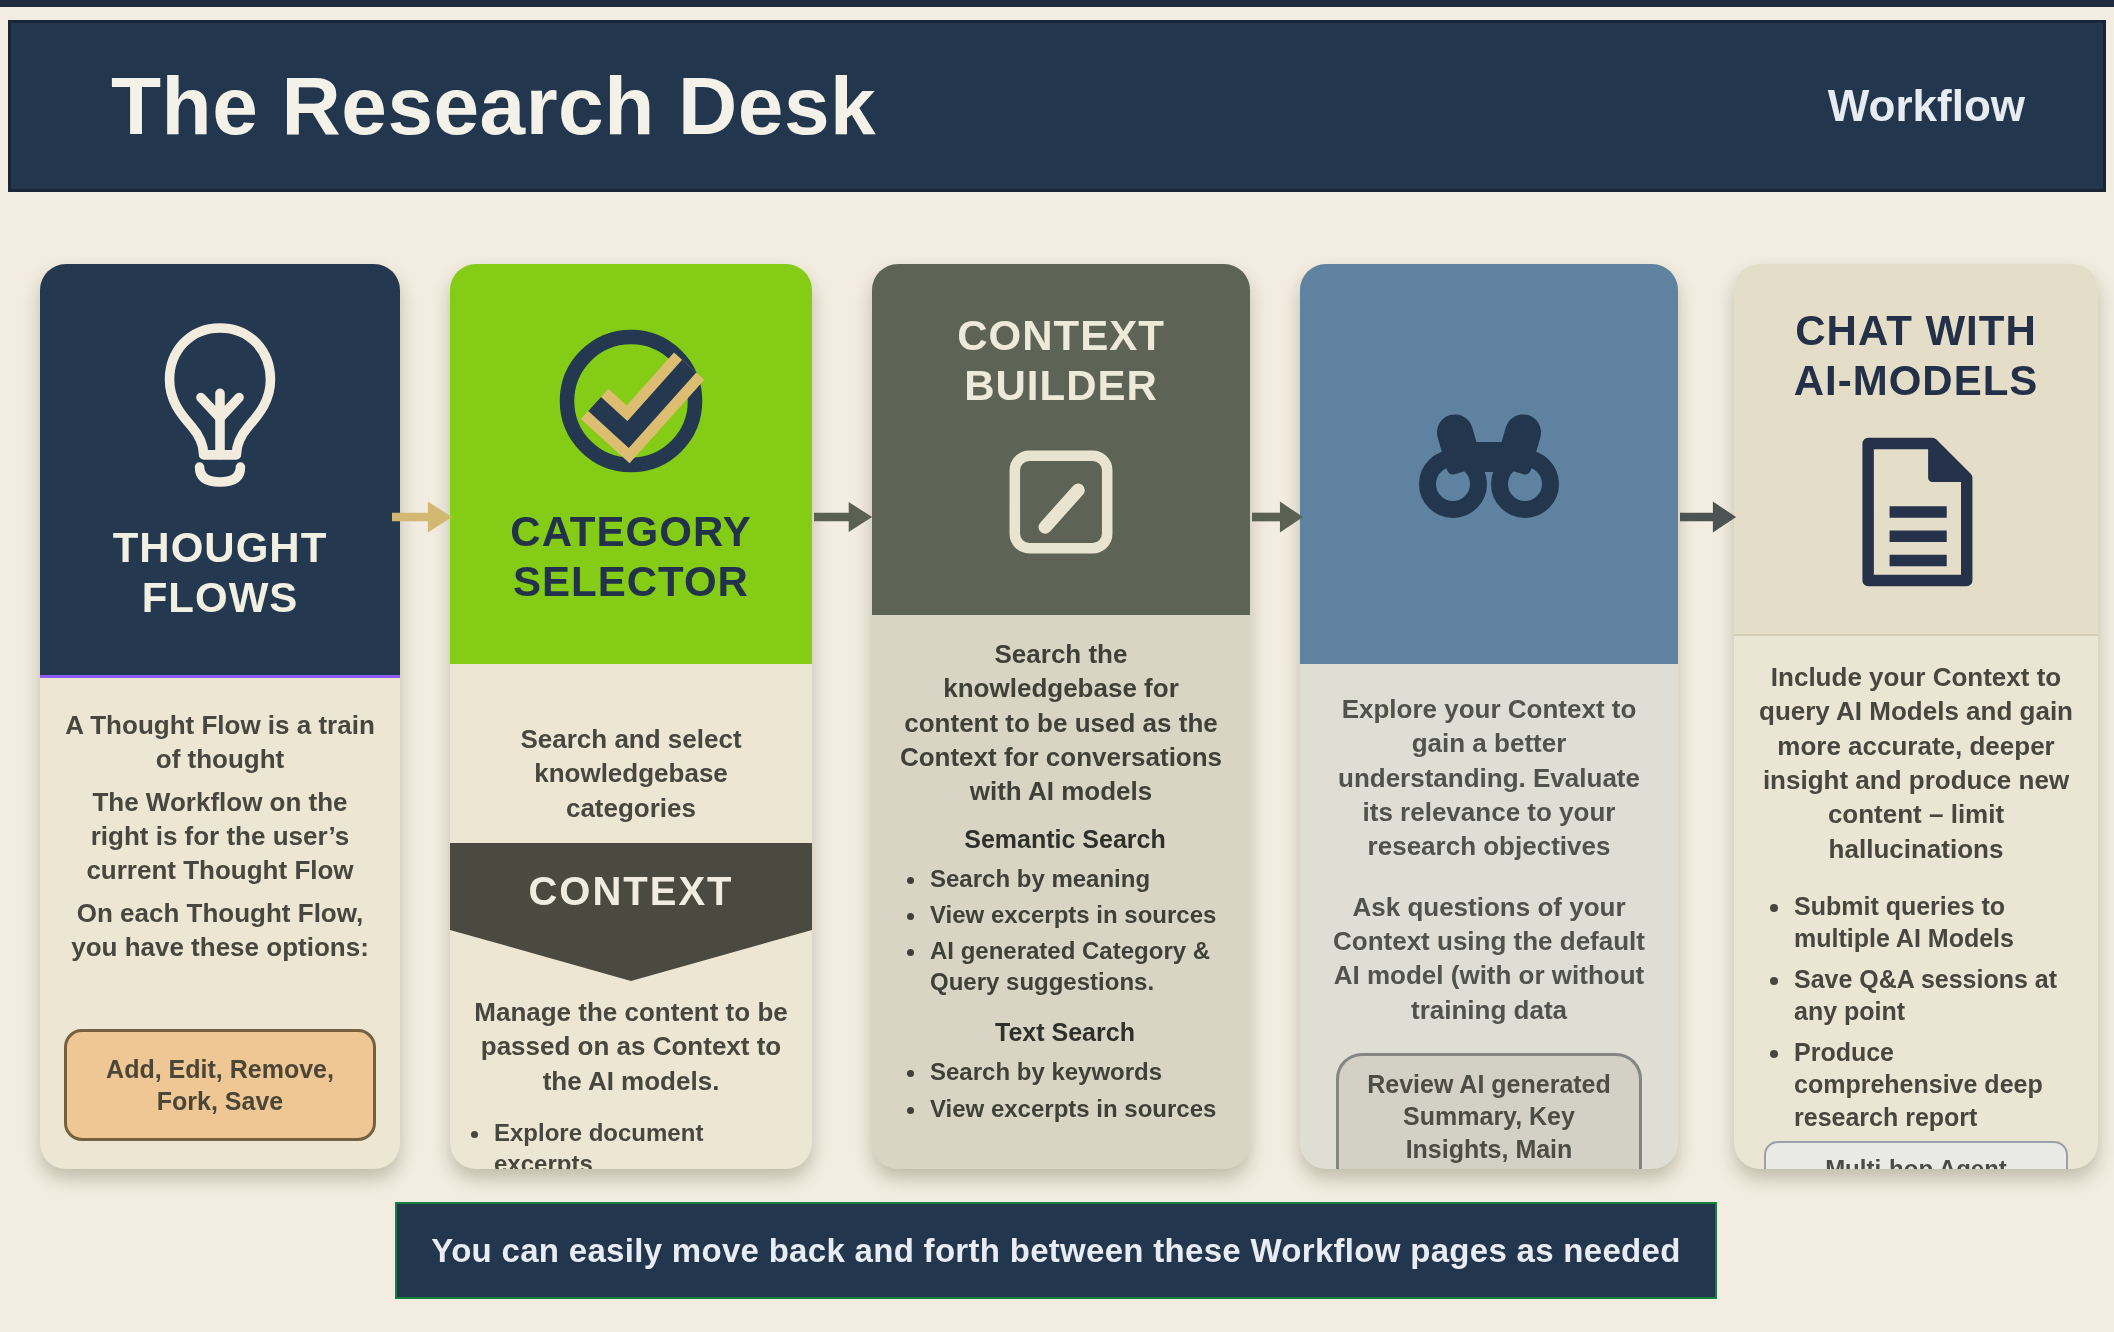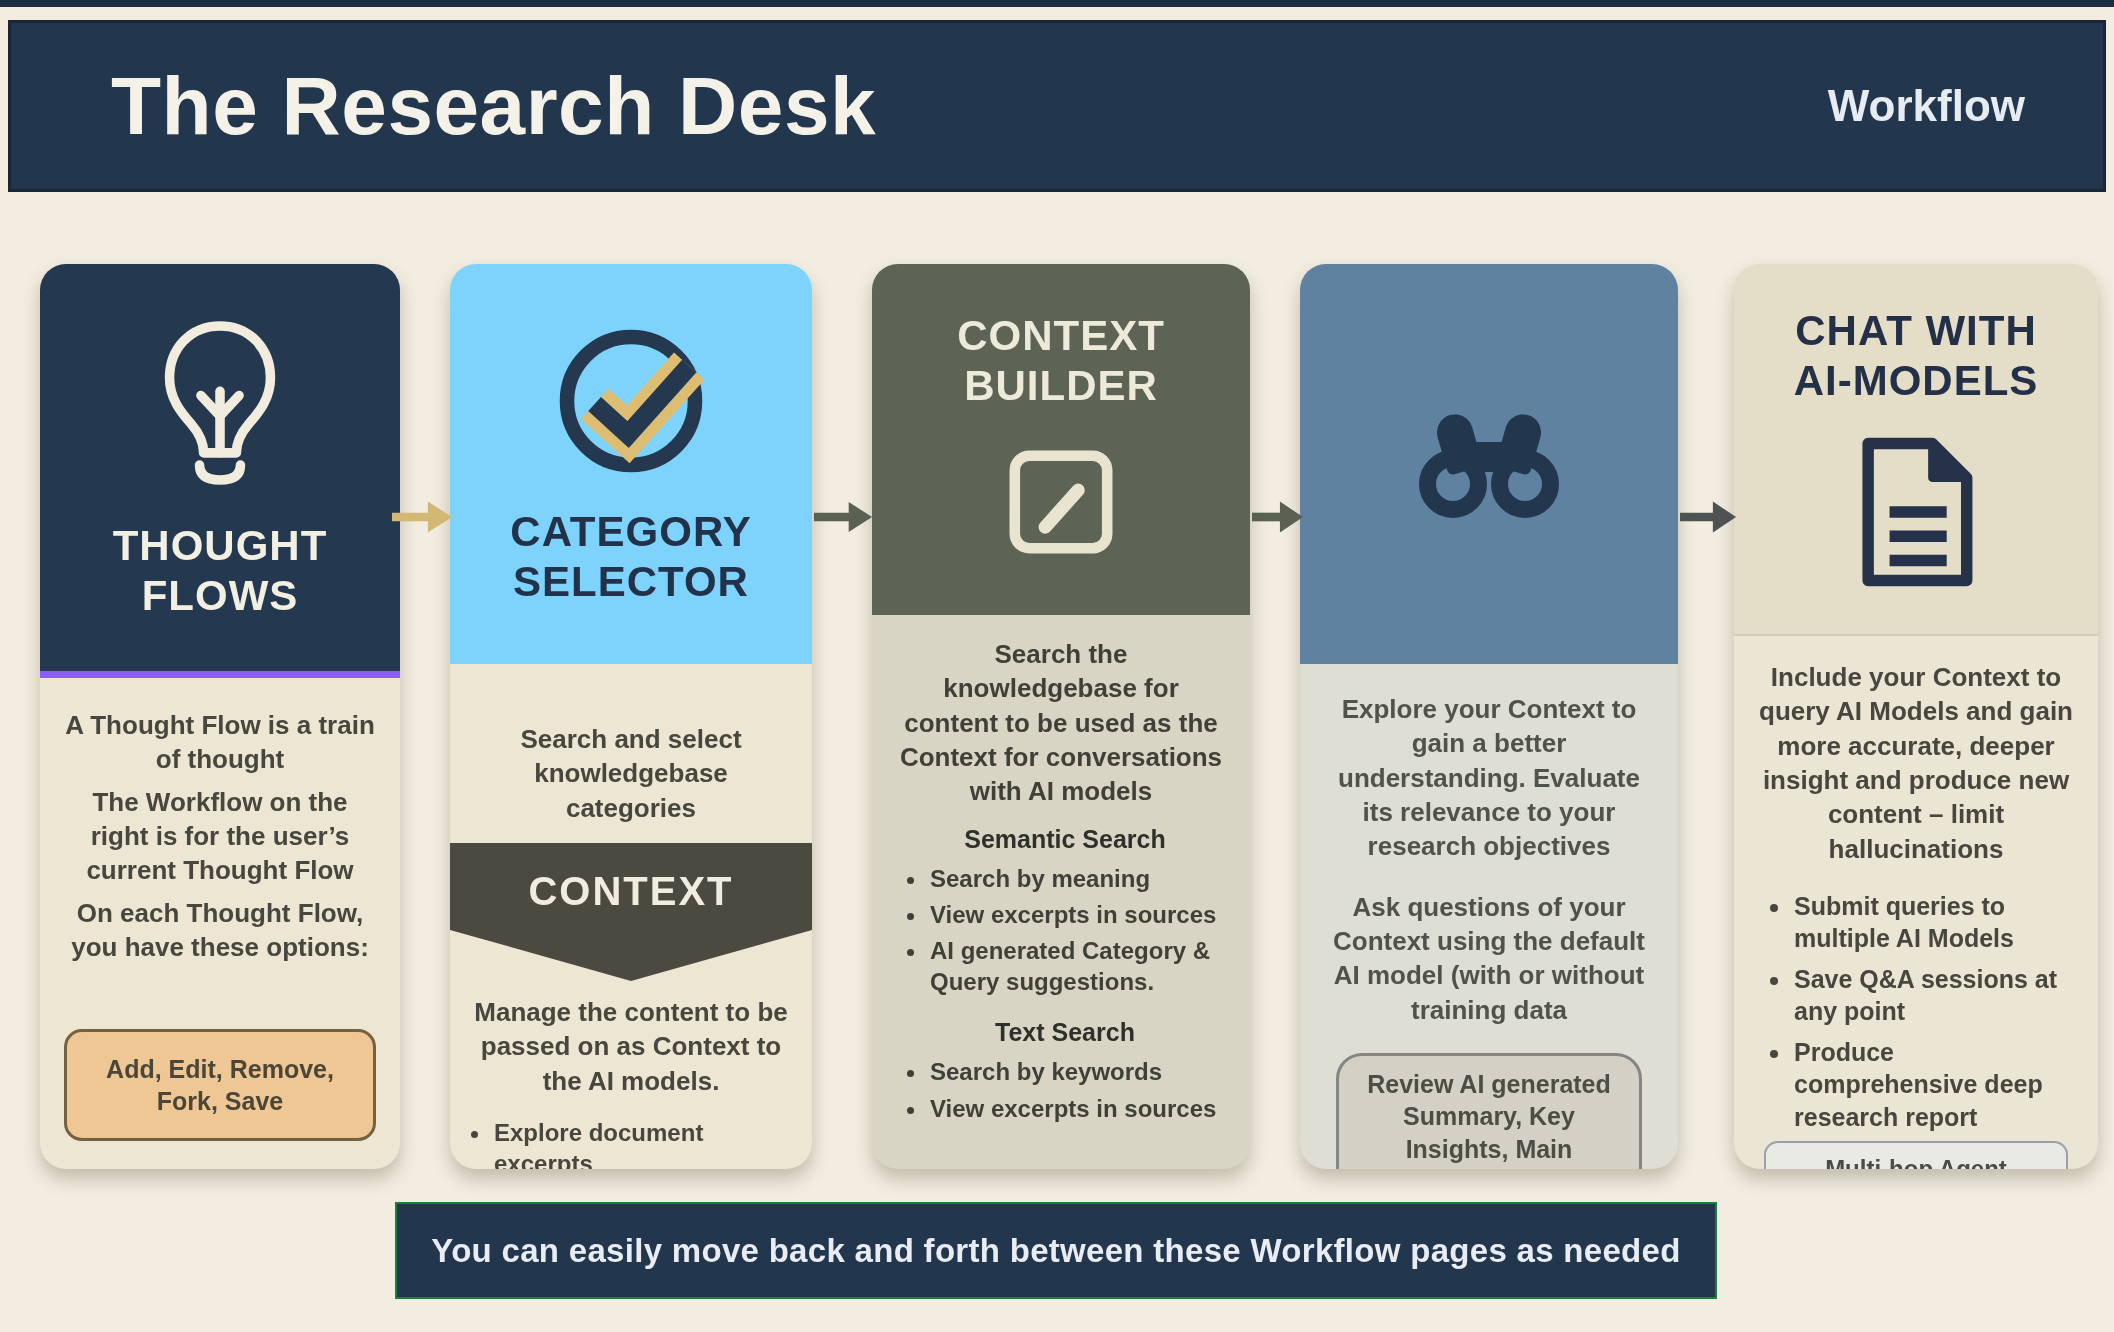--- a/index.html
+++ b/index.html
@@ -41,30 +41,30 @@
   .col-body p{margin:0;}
   .bullets{margin:6px 0 0 0;padding:0 10px 0 42px;text-align:left;font-size:24px;line-height:1.3;}
   .bullets li{margin:7px 0;padding-left:2px;}
   .callout{
     border-radius:18px;box-sizing:border-box;text-align:center;
     font-size:25px;line-height:1.3;font-weight:600;
     display:flex;align-items:center;justify-content:center;
   }
   
   .c1{left:40px;width:360px;background:#ece6d3;}
-  .c1 .col-top{height:414px;background:#24384f;border-bottom:7px solid #8b5cf6;}
+  .c1 .col-top{height:414px;background:#24384f;border-bottom:3px solid #8b5cf6;}
   .c1 .col-title{color:#f2efe3;}
   .c1 .col-body{padding:30px 24px 28px;gap:8px;align-items:flex-end;}
   .c1 .callout{
     margin-top:auto;background:#eec794;border:3px solid #75603f;
     width:100%;min-height:112px;padding:10px 18px;color:#4c4638;
   }
   
   .c2{left:450px;width:362px;background:#ece6d3;}
-  .c2 .col-top{height:400px;background:#7dd3fc;}
+  .c2 .col-top{height:400px;background:#84cc16;}
   .c2 .col-title{color:#22324a;}
   .c2 .col-body{padding:22px 0 24px;margin-top:36px;}
   .c2 .intro{padding:0 24px;}
   .context-banner{
     margin-top:18px;width:100%;height:138px;background:#4b4a40;
     clip-path:polygon(0 0,100% 0,100% 63%,50% 100%,0 63%);
     display:flex;align-items:flex-start;justify-content:center;
   }
   .context-banner span{margin-top:22px;font-size:40px;font-weight:600;letter-spacing:2px;color:#f0ece0;}
   .c2 .para{margin:14px 22px 6px;}

